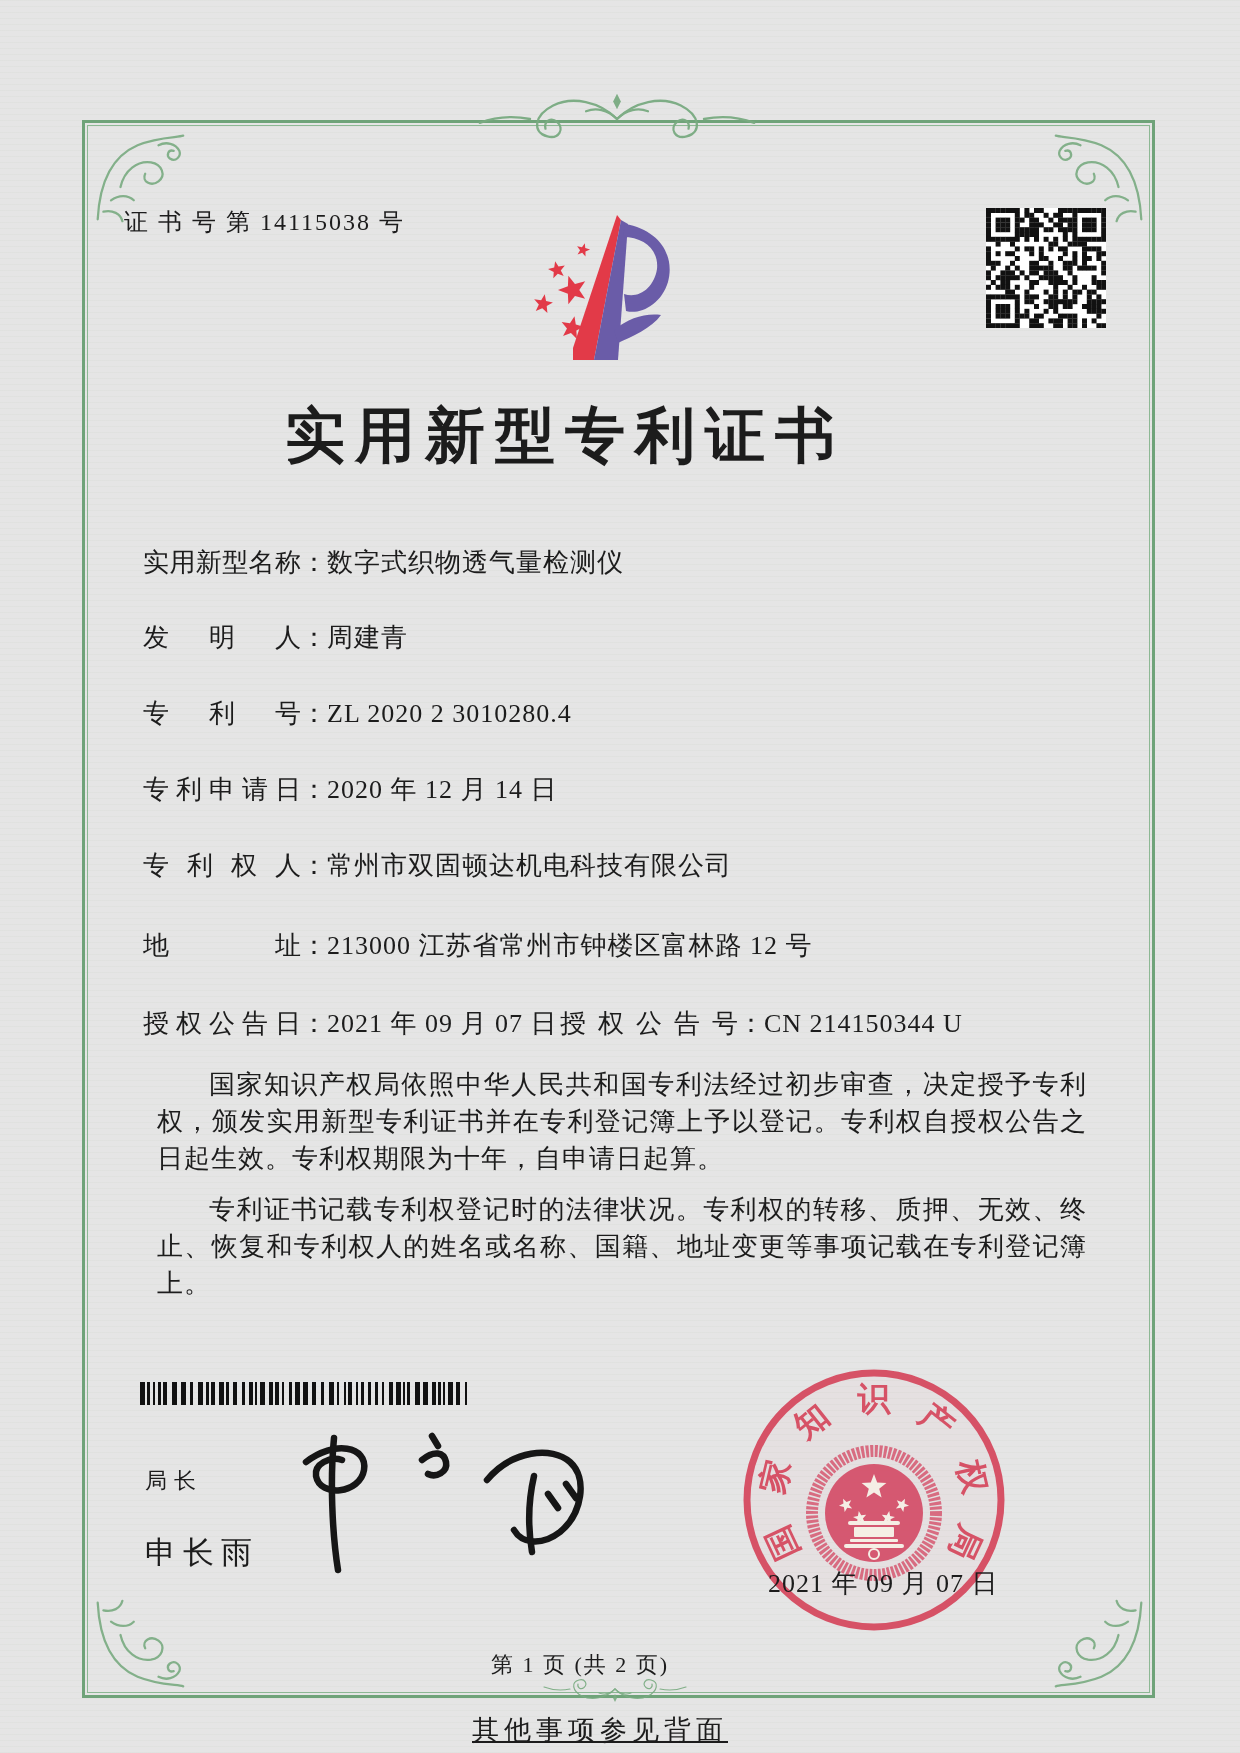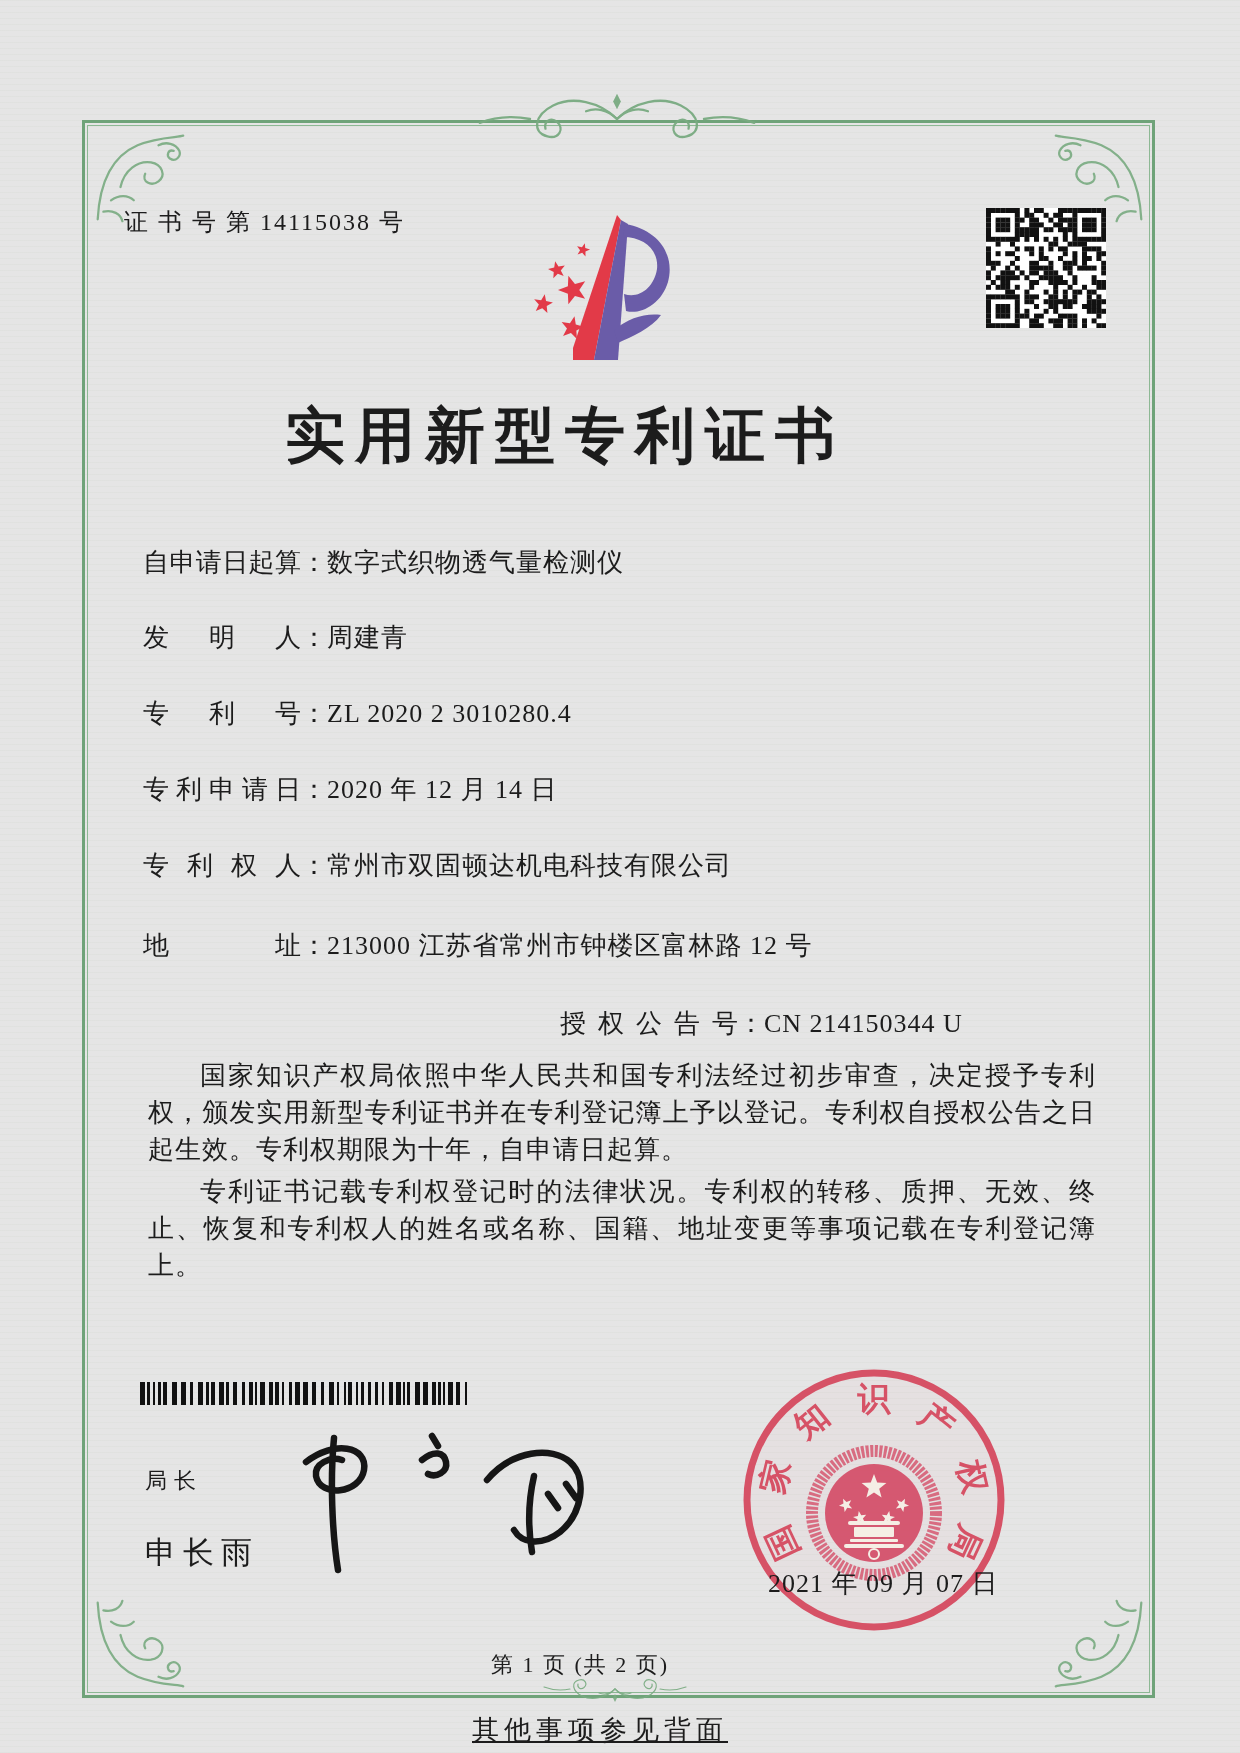--- a/index.html
+++ b/index.html
@@ -45,21 +45,21 @@
   }
   .flabel-wide{
     display:inline-block; width:178px;
     text-align:justify; text-align-last:justify; vertical-align:top;
   }
   .fvalue{letter-spacing:1px;}
   .body-text{
     left:143px; top:1052px; width:958px; font-size:26px; line-height:37px;
     text-align:justify; letter-spacing:1px;
   }
-  .body-text p{margin:5px; text-indent:2em;}
+  .body-text p{margin:14px; text-indent:2em;}
   .barcode{left:140px; top:1382px; width:335px; height:23px;}
   .commissioner-title{left:145px; top:1466px; font-size:22px; letter-spacing:7px;}
   .commissioner-name{left:145px; top:1516px; font-size:31px; letter-spacing:7px;margin-top:16px;}
   .signature{left:272px; top:1410px; width:335px; height:185px;}
   .seal{left:737px; top:1363px; width:274px; height:274px; z-index:3; opacity:.94;}
   .seal-char{font-size:33px; font-weight:700; fill:#d6495f; font-family:"Liberation Serif","DejaVu Serif",serif;}
   .seal-date{left:768px; top:1566px; font-size:26px; white-space:nowrap; z-index:5; letter-spacing:1px;}
   .page-footer{left:80px; top:1650px; width:1000px; text-align:center; font-size:22px; letter-spacing:2px;}
   .back-note{left:100px; top:1712px; width:1000px; text-align:center; font-size:27px; letter-spacing:5px;text-decoration:underline;}
   .sig-stroke{stroke:#161616; stroke-width:6.5; fill:none; stroke-linecap:round; stroke-linejoin:round;}
@@ -462,36 +462,39 @@
         <rect x="86.4" y="115.2" width="5" height="5"></rect>
         <rect x="96.0" y="115.2" width="5" height="5"></rect>
         <rect x="110.4" y="115.2" width="5" height="5"></rect>
         <rect x="115.2" y="115.2" width="5" height="5"></rect>
       </g>
   </svg>
 
   <div class="abs title">实用新型专利证书</div>
 
   <div class="abs field-row" style="top:545px">
-    <span class="flabel">自申请日起算</span><span>：</span><span class="fvalue">数字式织物透气量检测仪</span>
+    <span class="flabel">实用新型名称</span><span>：</span><span class="fvalue">数字式织物透气量检测仪</span>
   </div>
   <div class="abs field-row" style="top:620px">
     <span class="flabel">发明人</span><span>：</span><span class="fvalue">周建青</span>
   </div>
   <div class="abs field-row" style="top:696px">
     <span class="flabel">专利号</span><span>：</span><span class="fvalue">ZL 2020 2 3010280.4</span>
   </div>
   <div class="abs field-row" style="top:772px">
     <span class="flabel">专利申请日</span><span>：</span><span class="fvalue">2020 年 12 月 14 日</span>
   </div>
   <div class="abs field-row" style="top:848px">
     <span class="flabel">专利权人</span><span>：</span><span class="fvalue">常州市双固顿达机电科技有限公司</span>
   </div>
   <div class="abs field-row" style="top:928px">
     <span class="flabel">地址</span><span>：</span><span class="fvalue">213000 江苏省常州市钟楼区富林路 12 号</span>
+  </div>
+  <div class="abs field-row" style="top:1006px">
+    <span class="flabel">授权公告日</span><span>：</span><span class="fvalue">2021 年 09 月 07 日</span>
   </div>
   <div class="abs field-row" style="left:560px; top:1006px">
     <span class="flabel-wide">授权公告号</span><span>：</span><span class="fvalue">CN 214150344 U</span>
   </div>
 
   <div class="abs body-text">
     <p>国家知识产权局依照中华人民共和国专利法经过初步审查，决定授予专利权，颁发实用新型专利证书并在专利登记簿上予以登记。专利权自授权公告之日起生效。专利权期限为十年，自申请日起算。</p>
     <p>专利证书记载专利权登记时的法律状况。专利权的转移、质押、无效、终止、恢复和专利权人的姓名或名称、国籍、地址变更等事项记载在专利登记簿上。</p>
   </div>
 

